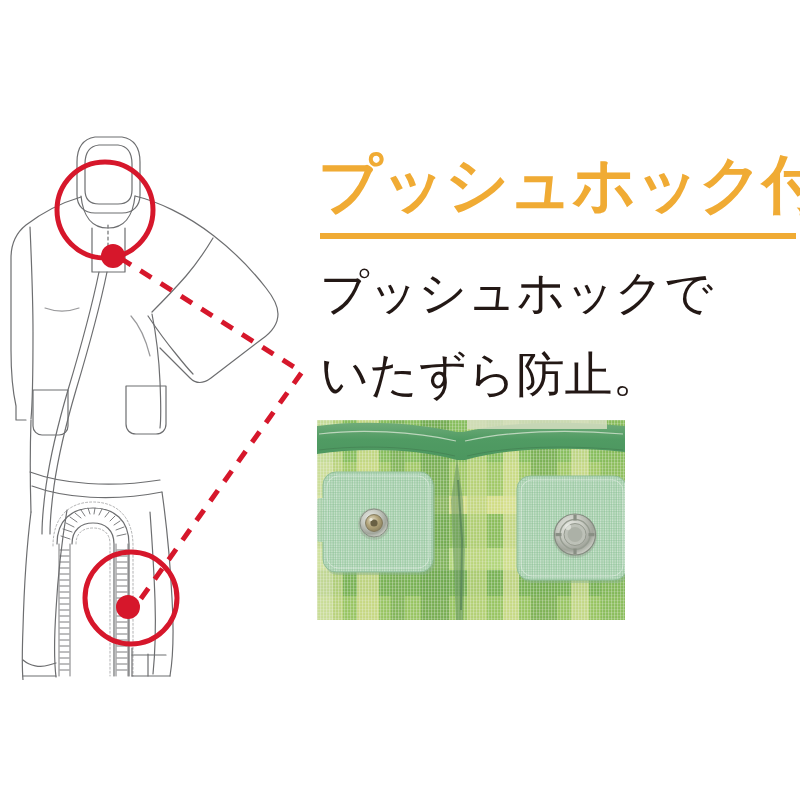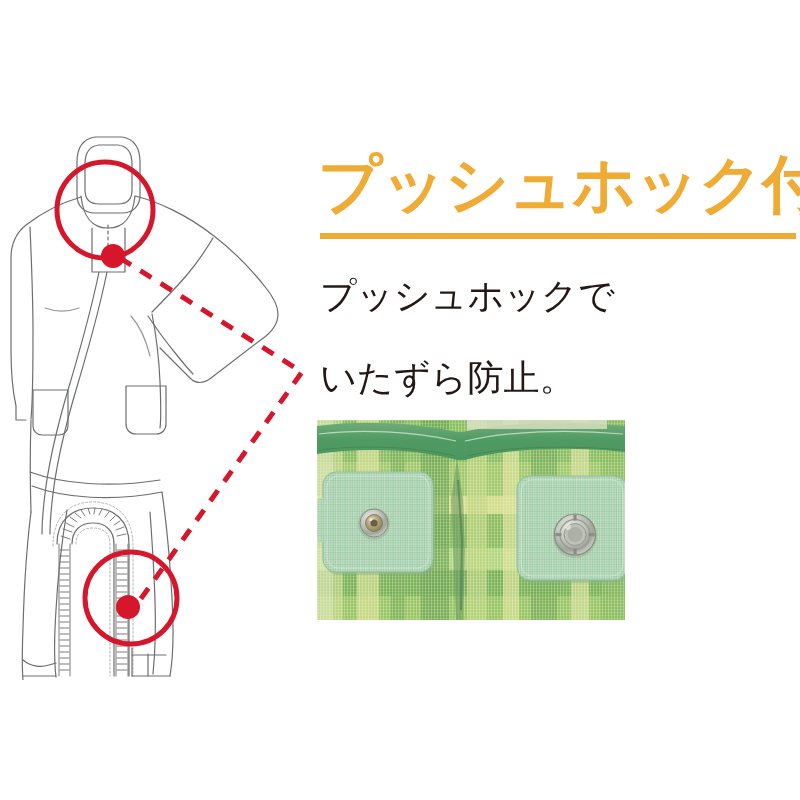--- a/index.html
+++ b/index.html
@@ -26,26 +26,26 @@
     white-space:nowrap;
     font-family:"DejaVu Sans","Liberation Sans",sans-serif;
   }
   #headline-rule{
     position:absolute;left:320px;top:233px;width:476px;height:6px;
     background:#F0AB34;
   }
   .body-line{
     position:absolute;left:320px;
     color:#231815;
-    font-size:36px;
+    font-size:48px;
     line-height:56px;
     font-weight:500;
     white-space:nowrap;
     letter-spacing:0px;
-    font-family:Liberation Sans, sans-serif;
+    font-family:Liberation Mono, monospace;
   }
   #body-line-1{top:268px;}
   #body-line-2{top:350px;}
 
   #photo{
     position:absolute;left:317px;top:420px;width:308px;height:200px;
     overflow:hidden;
     background:#8cc06a;
   }
   #photo svg{display:block;}

